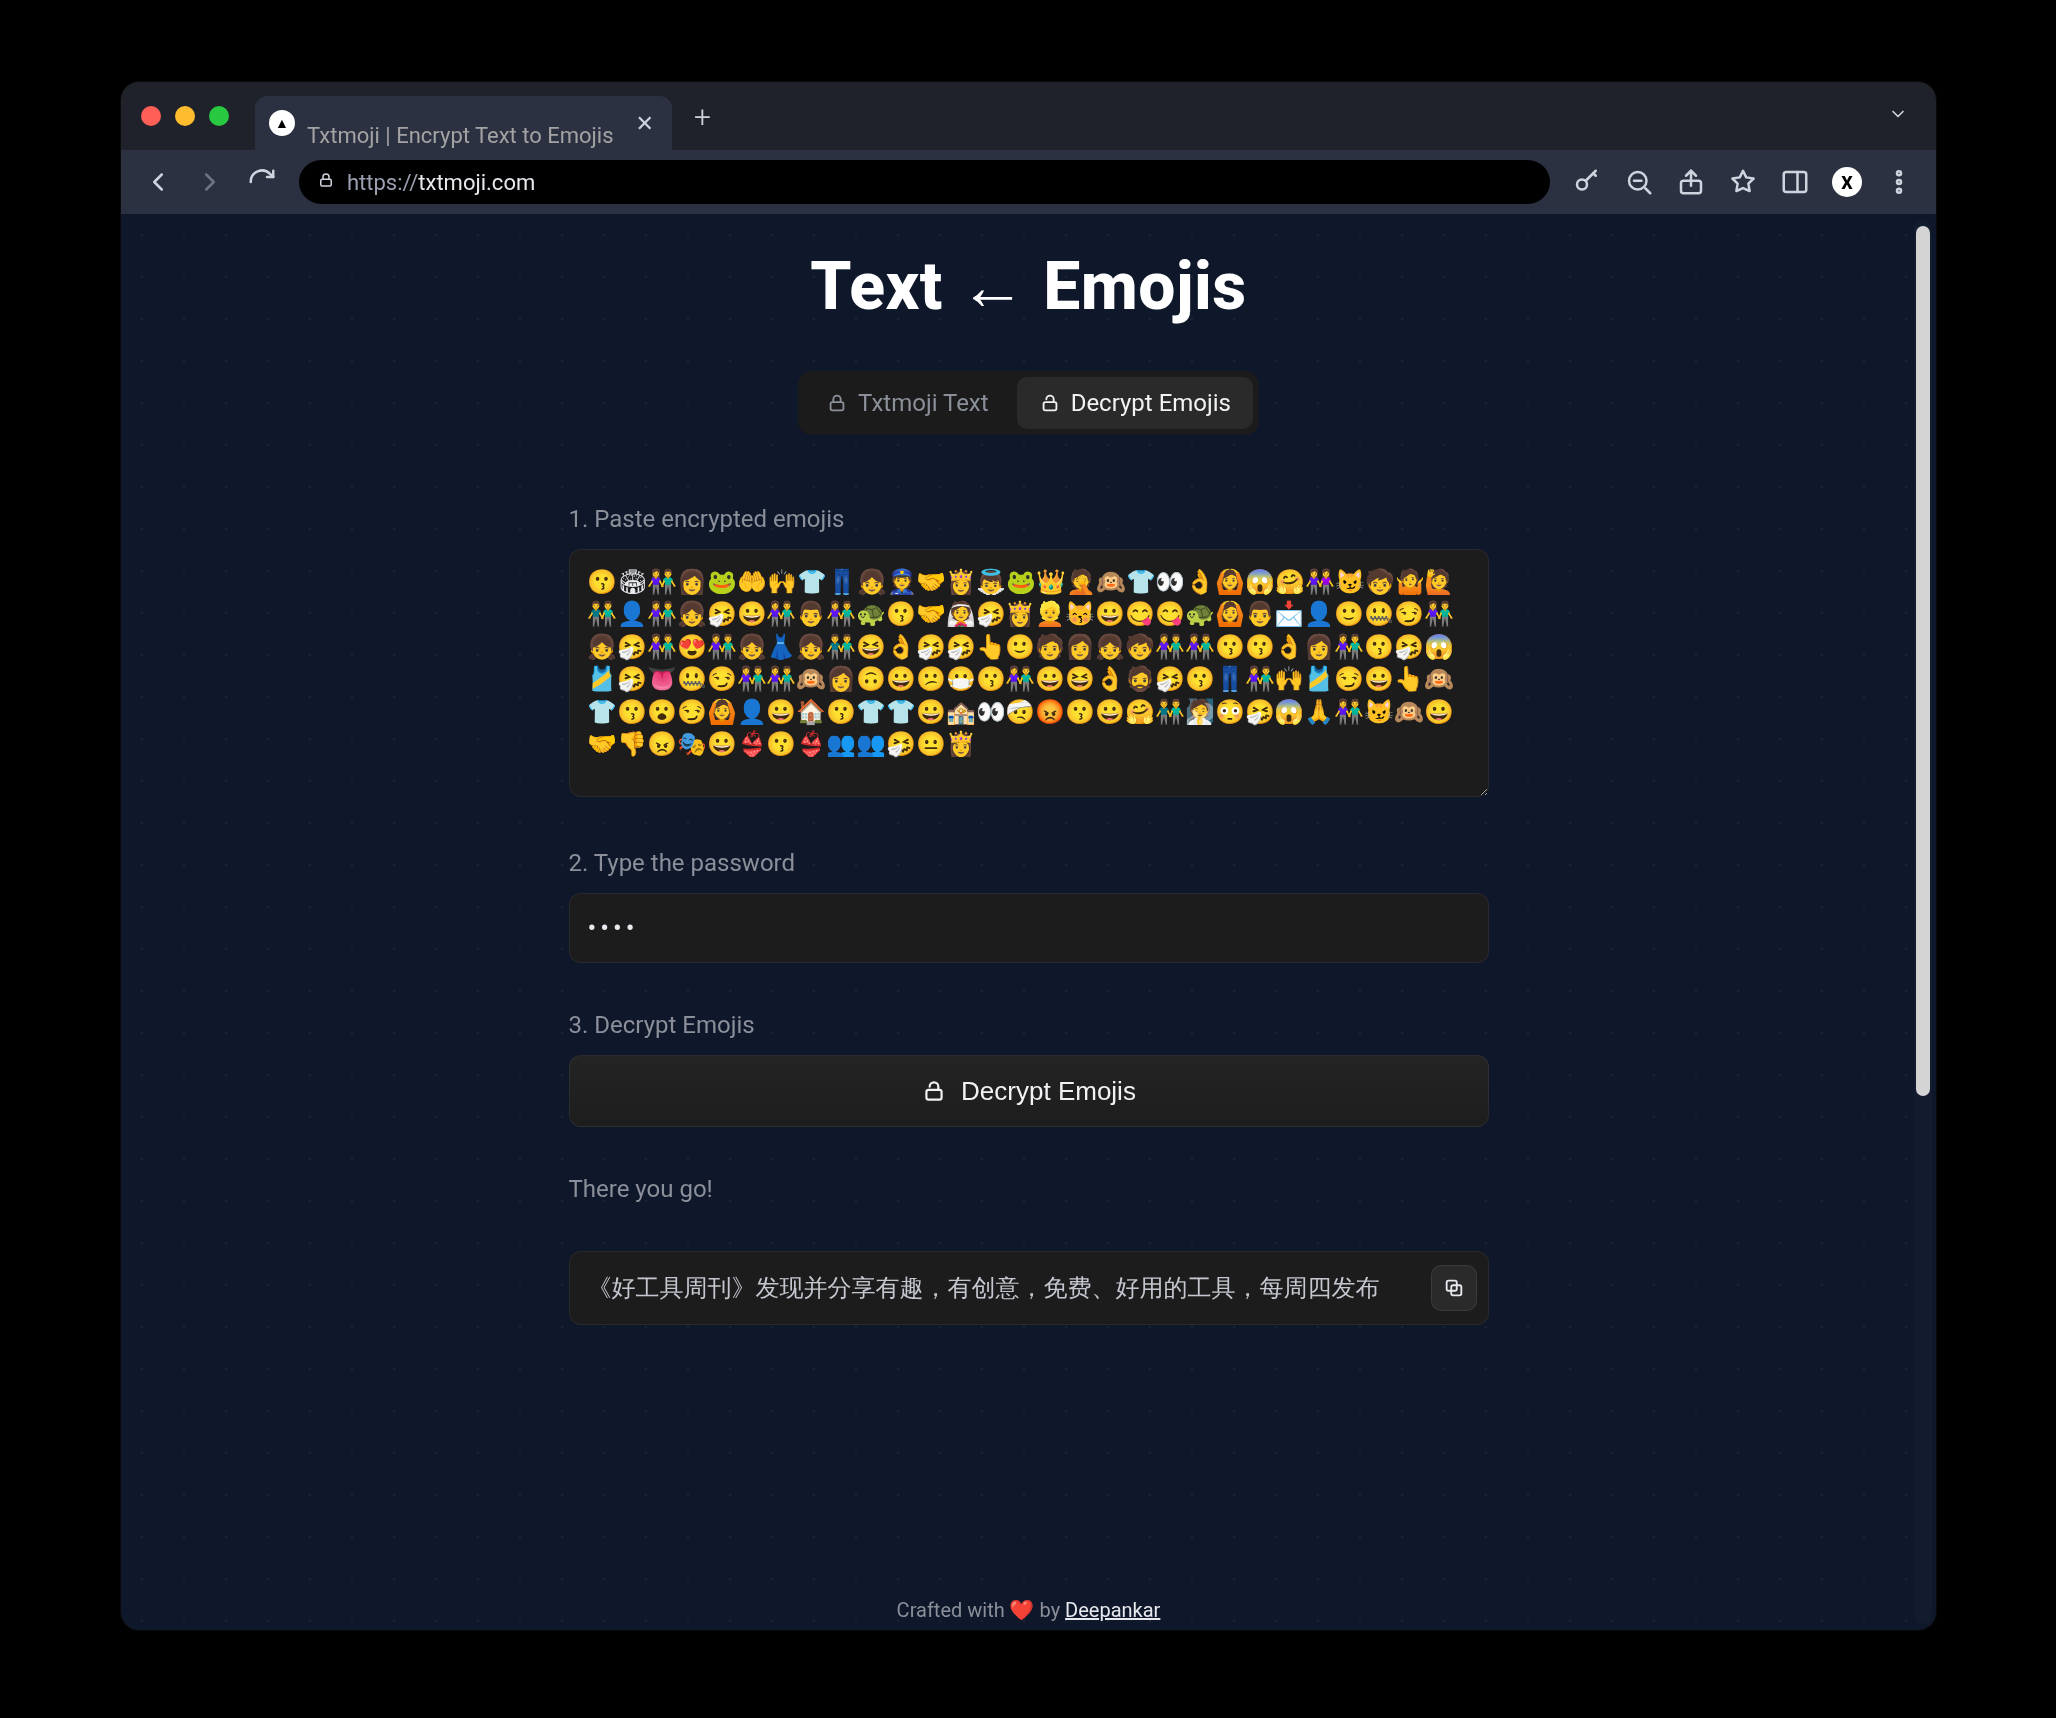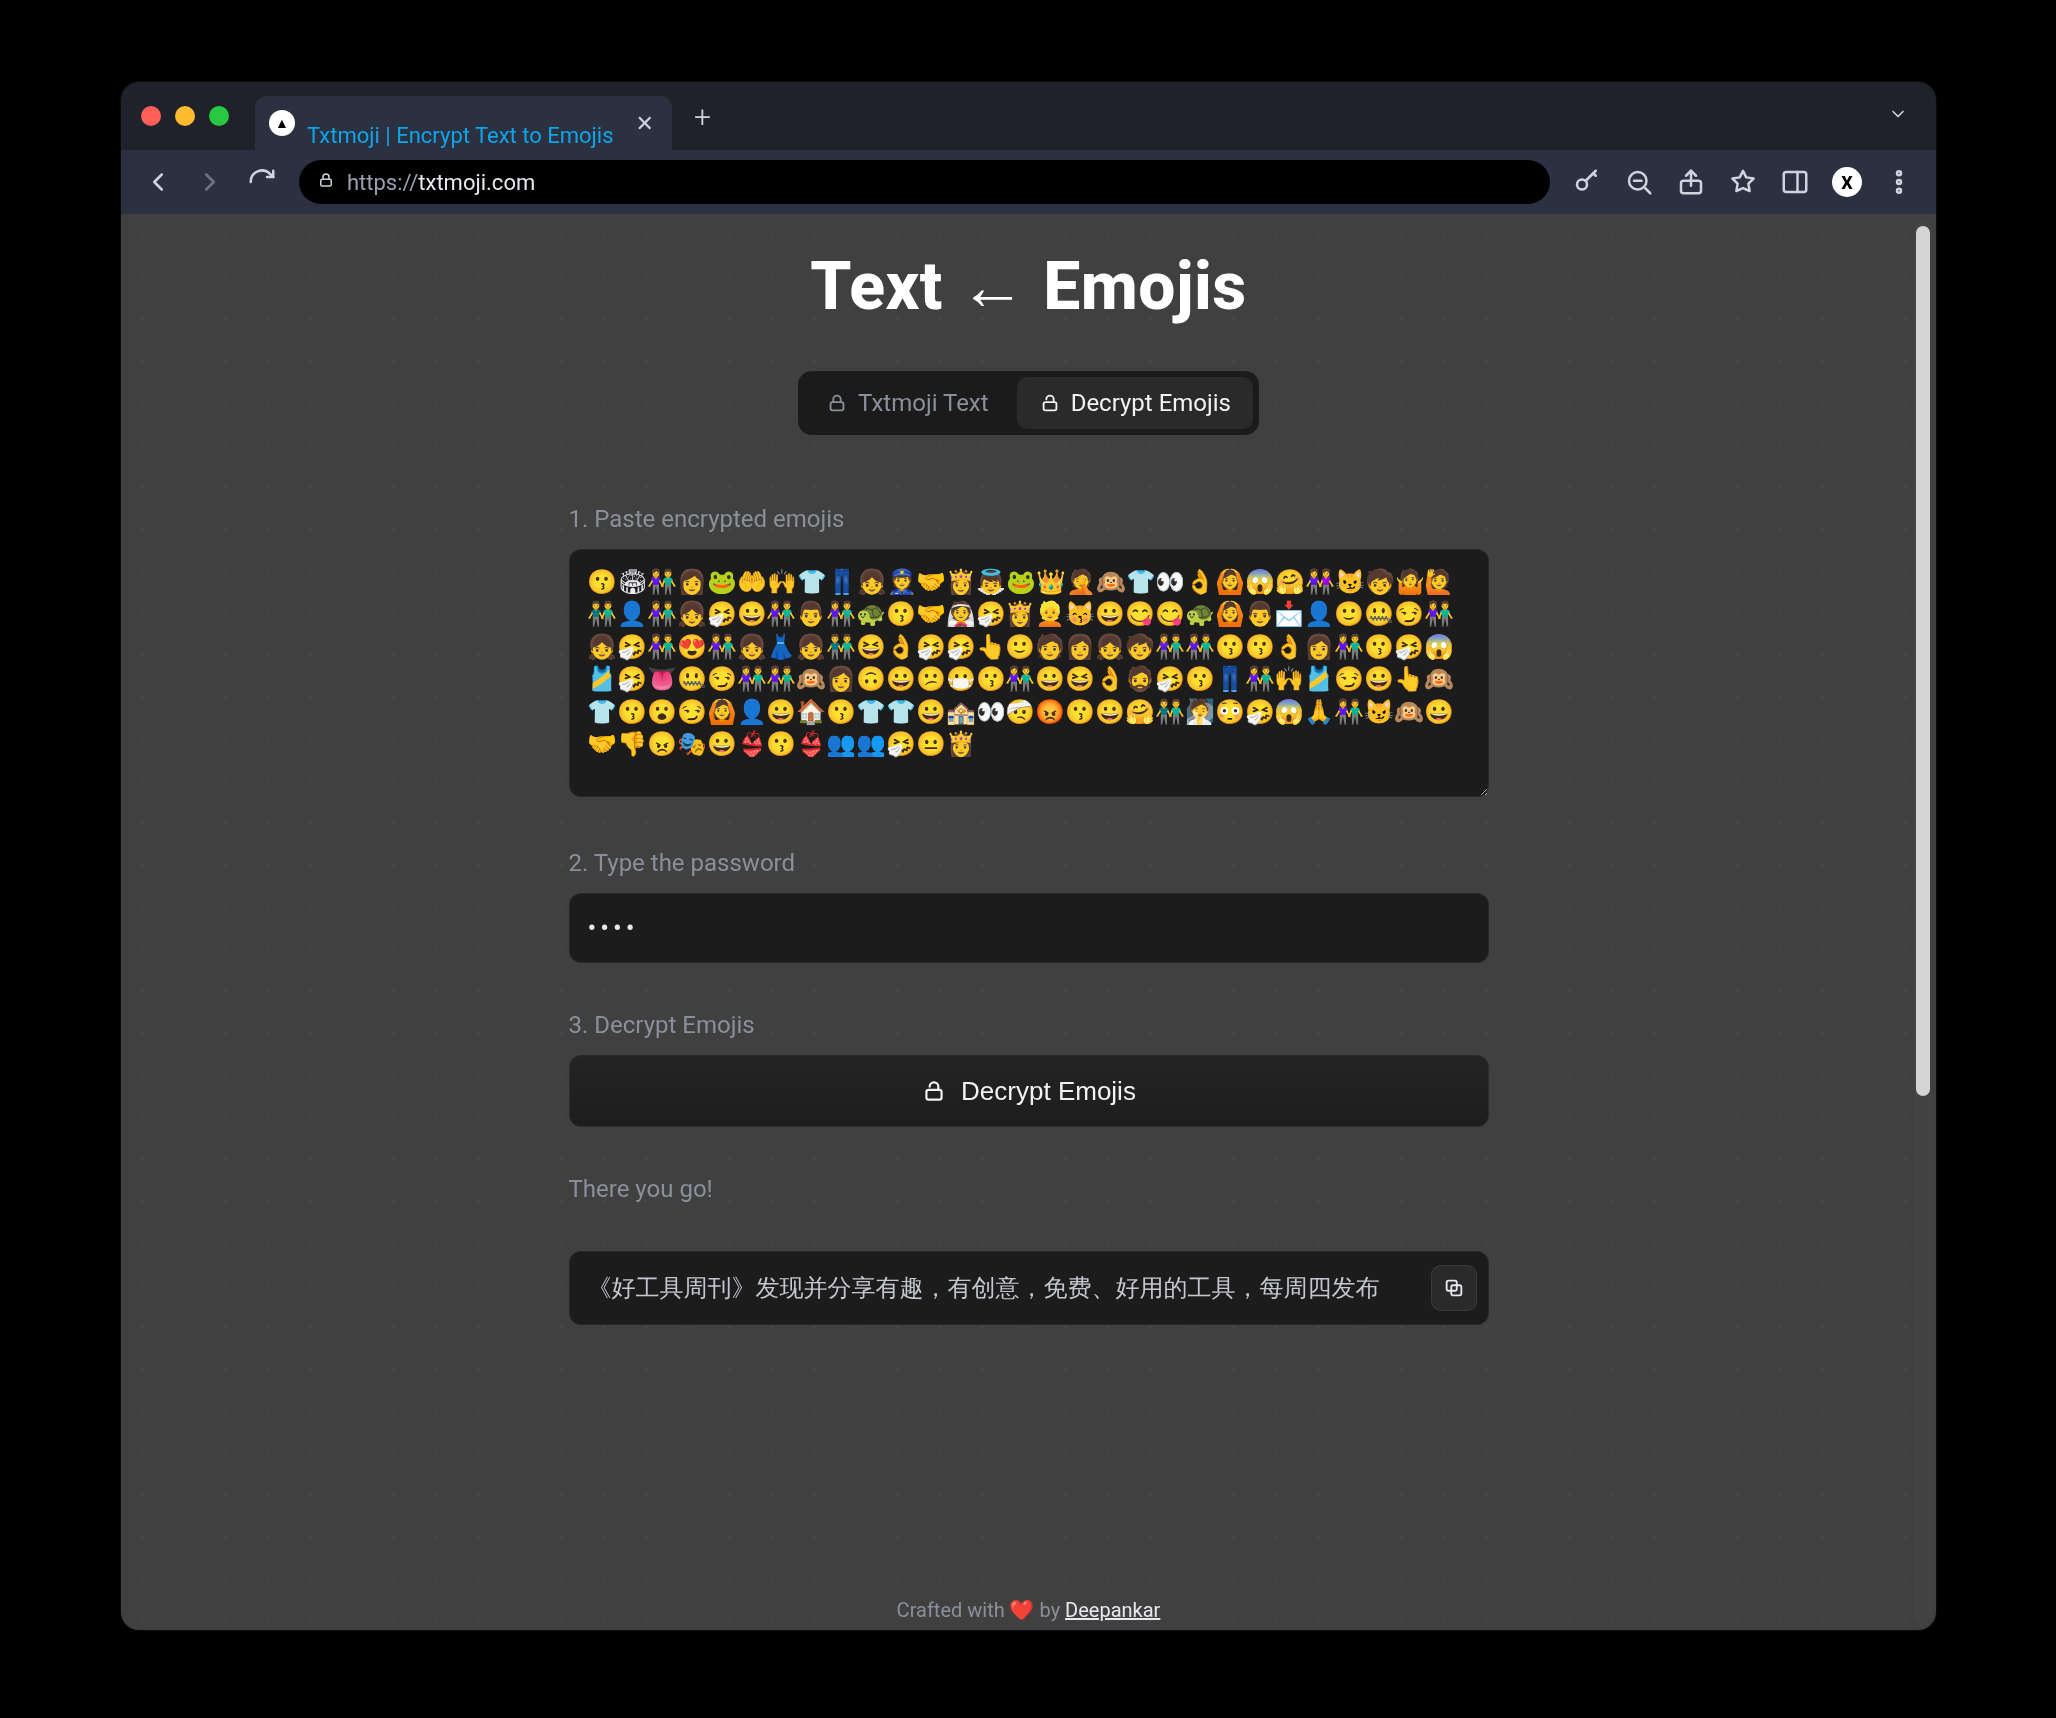--- a/index.html
+++ b/index.html
@@ -52,21 +52,21 @@
     position: relative;
   }
   .tab .favicon {
     width: 26px; height: 26px;
     border-radius: 50%;
     background: #fff;
     display: flex; align-items: center; justify-content: center;
     font-size: 14px; color:#000; font-weight:700;
   }
   .tab-title {
-    color: #0ea5e9;
+    color: #a3a3a3;
     font-size: 22px;
     white-space: nowrap;
     max-width: 360px;
     overflow: hidden;
     text-overflow: ellipsis;
     margin-top: 24px;
   }
   .tab-close {
     color: #cfd3dd; font-size: 22px; margin-left: 10px;
     cursor: pointer;
@@ -111,21 +111,21 @@
     width: 30px; height: 30px; border-radius: 50%;
     background:#fff; color:#000; font-weight: 800;
     display:flex; align-items:center; justify-content:center;
     font-size: 18px;
   }
 
   
   .viewport {
     position: relative;
     height: calc(100% - 68px - 64px);
-    background:#404040;
+    background:#0f172a;
     overflow: hidden;
   }
 
   .scrollbar-track {
     position:absolute; right:4px; top:6px; bottom:6px; width:18px;
     background: rgba(255,255,255,0.02);
     border-radius: 9px;
   }
   .scrollbar-thumb {
     position:absolute; top:6px; left:2px;

